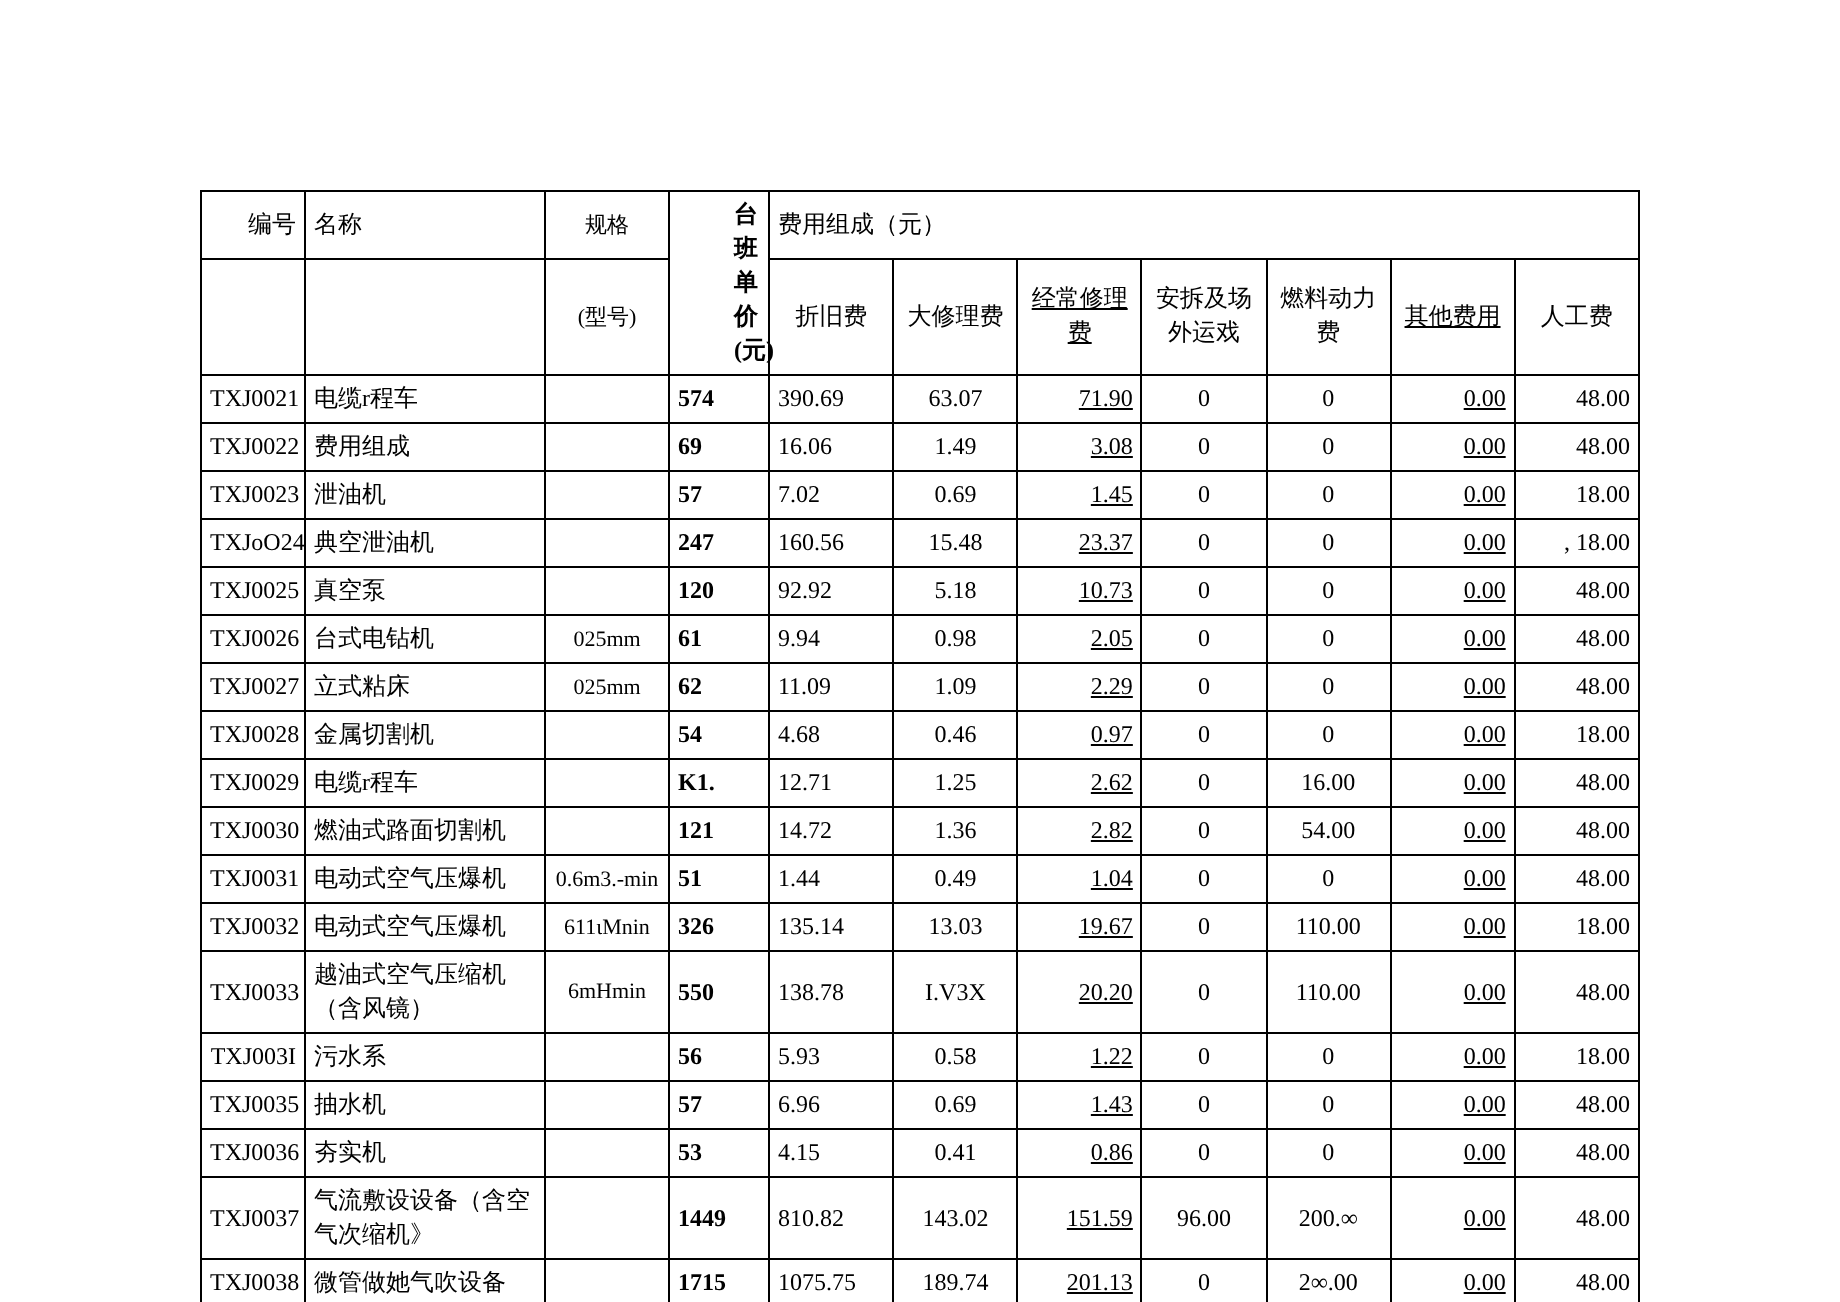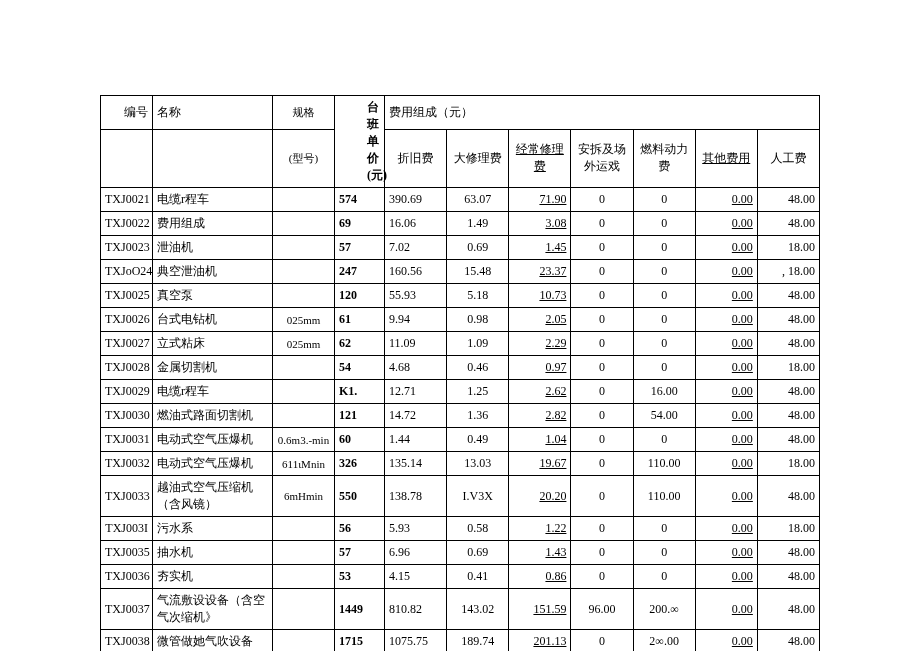--- a/index.html
+++ b/index.html
@@ -100,21 +100,21 @@
         <td class="col-f4">0</td>
         <td class="col-f5">0</td>
         <td class="col-f6">0.00</td>
         <td class="col-f7">, 18.00</td>
       </tr>
       <tr>
         <td class="col-id">TXJ0025</td>
         <td class="col-name">真空泵</td>
         <td class="col-spec"></td>
         <td class="col-price">120</td>
-        <td class="col-f1">55.93</td>
+        <td class="col-f1">92.92</td>
         <td class="col-f2">5.18</td>
         <td class="col-f3">10.73</td>
         <td class="col-f4">0</td>
         <td class="col-f5">0</td>
         <td class="col-f6">0.00</td>
         <td class="col-f7">48.00</td>
       </tr>
       <tr>
         <td class="col-id">TXJ0026</td>
         <td class="col-name">台式电钻机</td>
@@ -177,21 +177,21 @@
         <td class="col-f3">2.82</td>
         <td class="col-f4">0</td>
         <td class="col-f5">54.00</td>
         <td class="col-f6">0.00</td>
         <td class="col-f7">48.00</td>
       </tr>
       <tr>
         <td class="col-id">TXJ0031</td>
         <td class="col-name">电动式空气压爆机</td>
         <td class="col-spec">0.6m3.-min</td>
-        <td class="col-price">60</td>
+        <td class="col-price">51</td>
         <td class="col-f1">1.44</td>
         <td class="col-f2">0.49</td>
         <td class="col-f3">1.04</td>
         <td class="col-f4">0</td>
         <td class="col-f5">0</td>
         <td class="col-f6">0.00</td>
         <td class="col-f7">48.00</td>
       </tr>
       <tr>
         <td class="col-id">TXJ0032</td>

